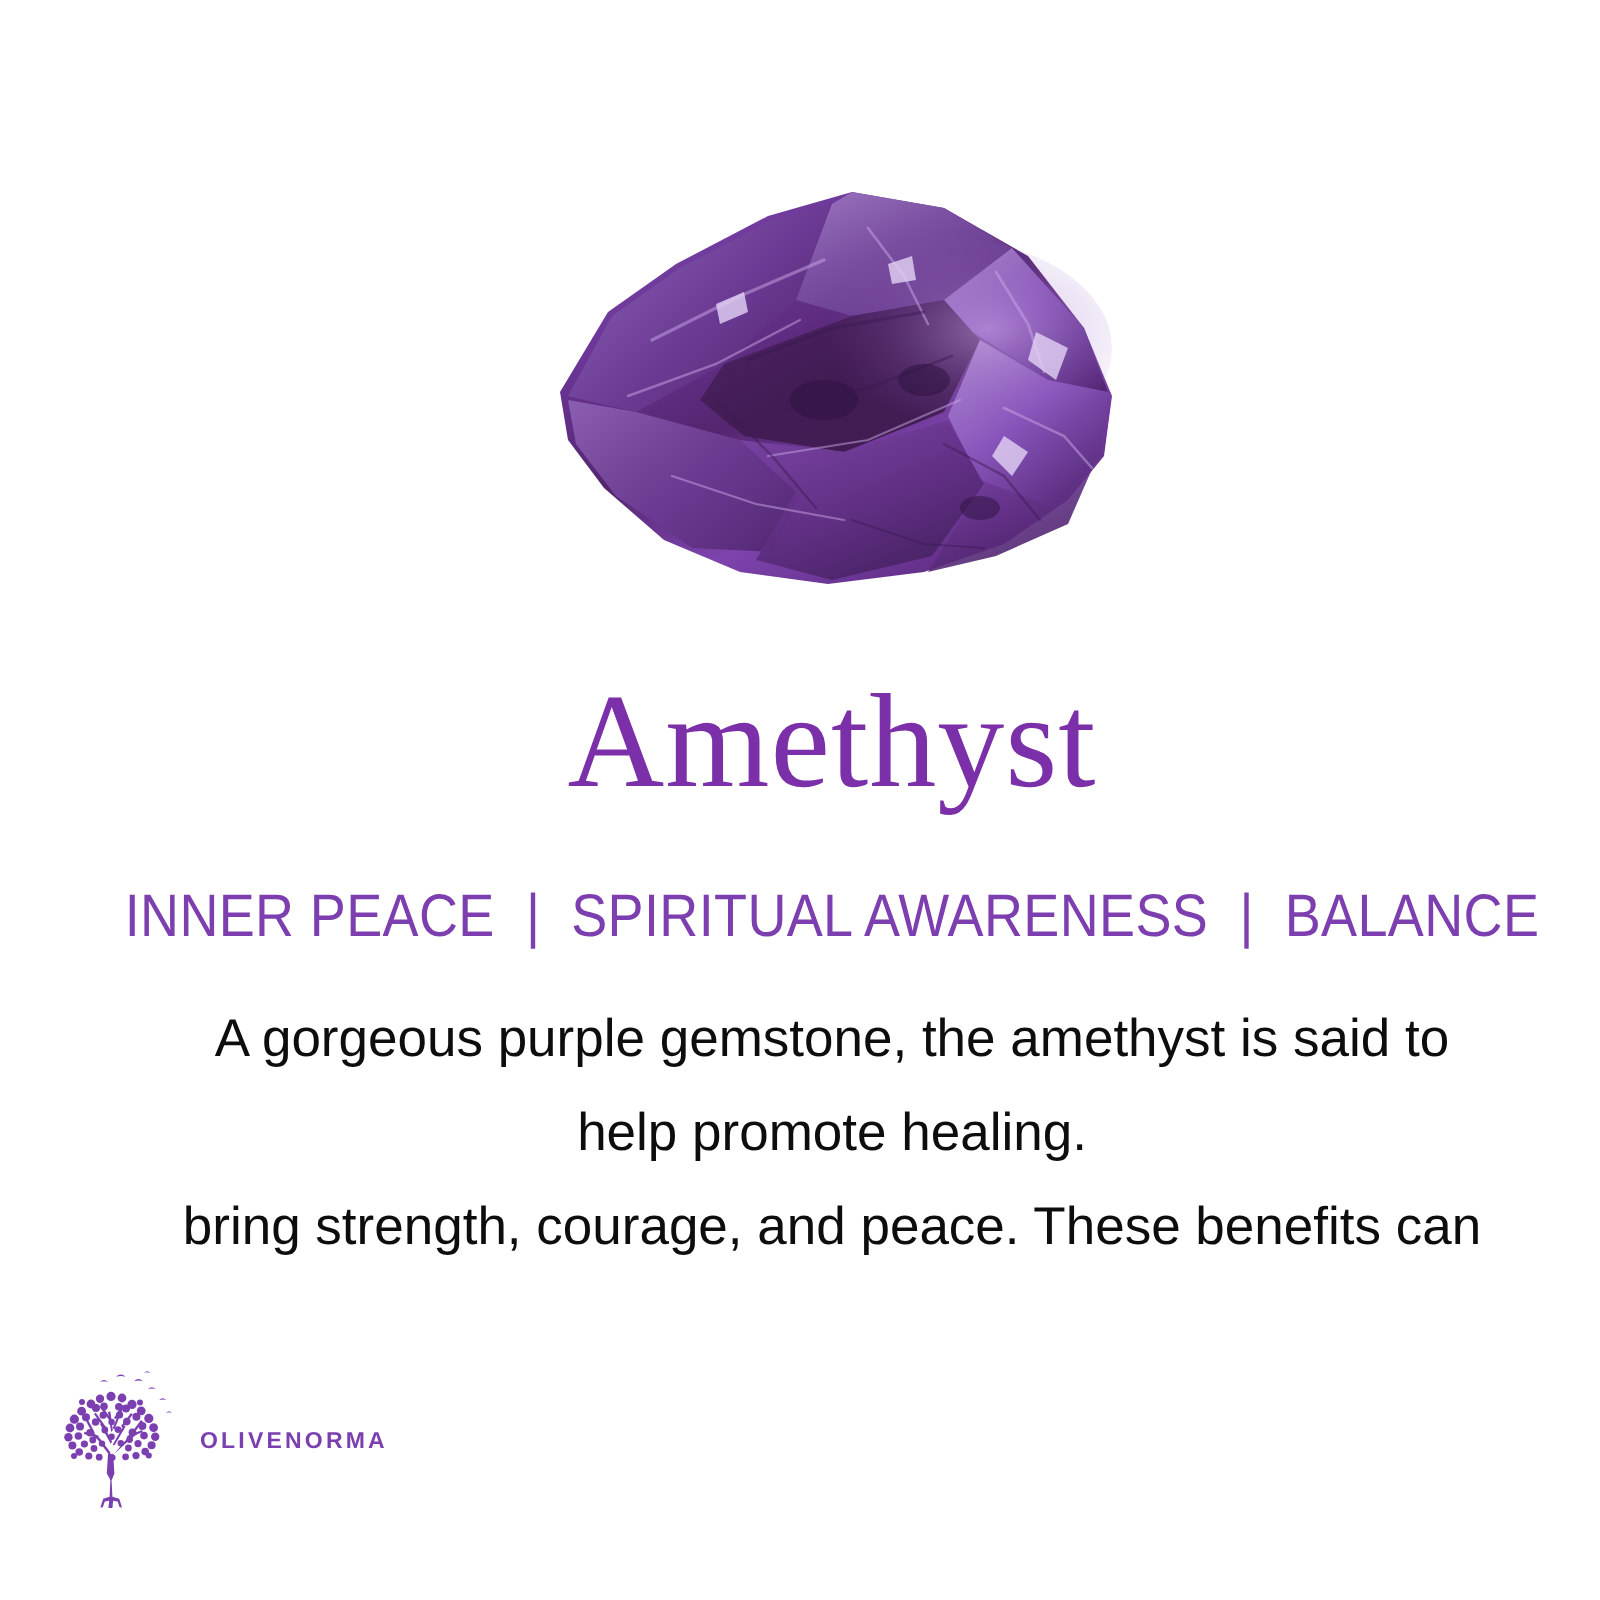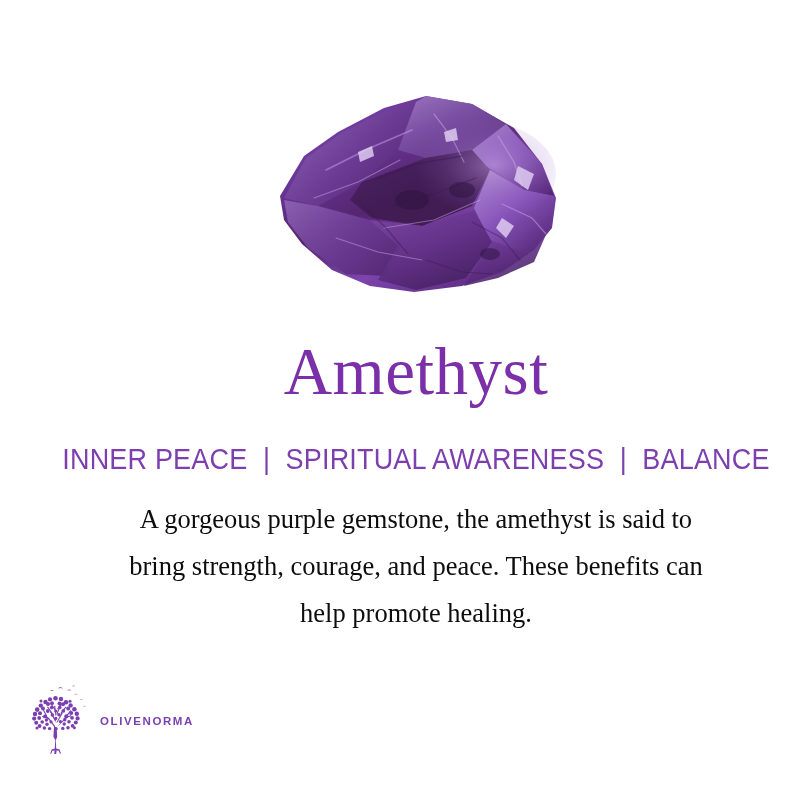--- a/index.html
+++ b/index.html
@@ -82,21 +82,21 @@
   }
 
   
   .desc {
     position: absolute;
     left: 50%;
     transform: translateX(-50%);
     top: 496px;
     width: 712px;
     text-align: center;
-    font-family: Liberation Serif, serif;
+    font-family: Liberation Sans, sans-serif;
     font-size: 26.5px;
     line-height: 47px;
     color: #0d0d0d;
   }
 
   
   .brand {
     position: absolute;
     left: 0;
     top: 684px;
@@ -222,22 +222,22 @@
   <div class="subtitle">
     <span class="kw">INNER PEACE</span>
     <span class="sep">|</span>
     <span class="kw">SPIRITUAL AWARENESS</span>
     <span class="sep">|</span>
     <span class="kw">BALANCE</span>
   </div>
 
   <div class="desc">
     <div>A gorgeous purple gemstone, the amethyst is said to</div>
+    <div>help promote healing.</div>
     <div>bring strength, courage, and peace. These benefits can</div>
-    <div>help promote healing.</div>
   </div>
 
   <div class="brand">
     <svg class="brand-mark" viewBox="0 0 84 72" aria-label="Tree logo">
       <g fill="#7b3fb0">
 
         <path d="M40.2,70 L38.2,70 L38.6,66.4 L36.4,66.8 L35.4,69.6 L34.2,69.8
                  L35.6,65.4 L38.8,64.4 L39.2,56 L37.4,52.8 L38.0,43.0 L40.6,43.0
                  L41.2,52.8 L39.8,56.2 L40.2,64.4 L43.6,65.4 L45.0,69.8 L43.8,69.6
                  L42.8,66.8 L40.6,66.4 Z"></path>

